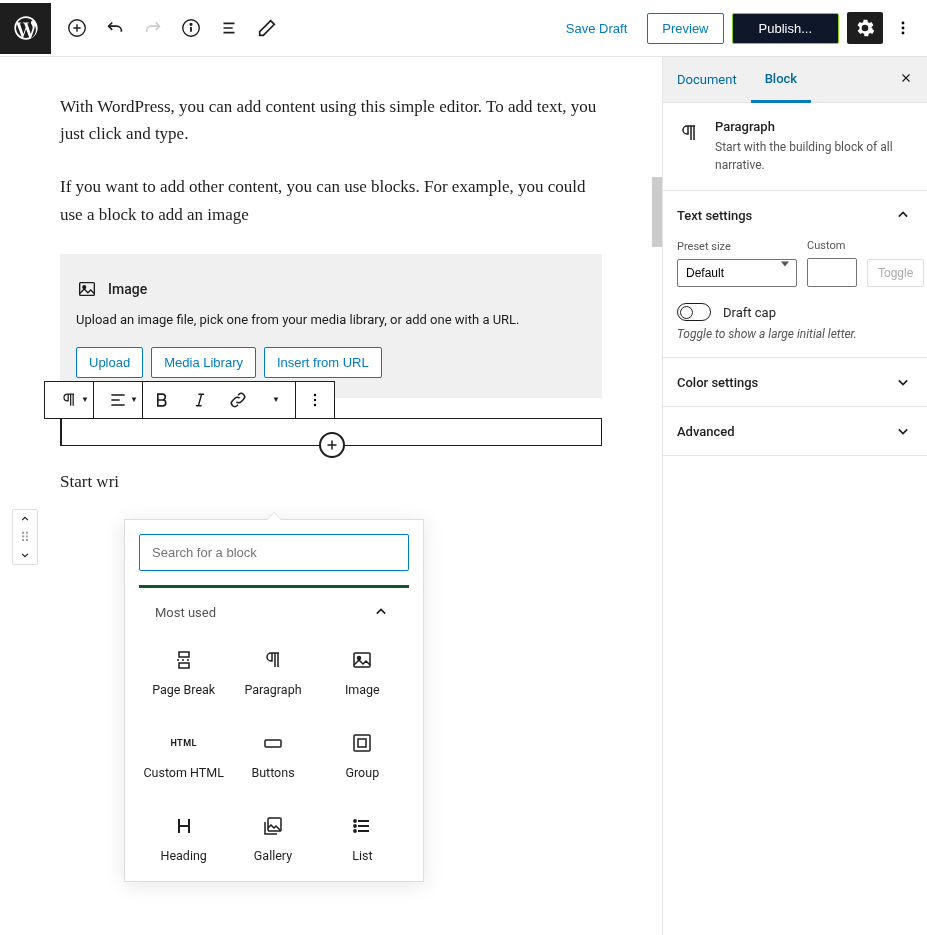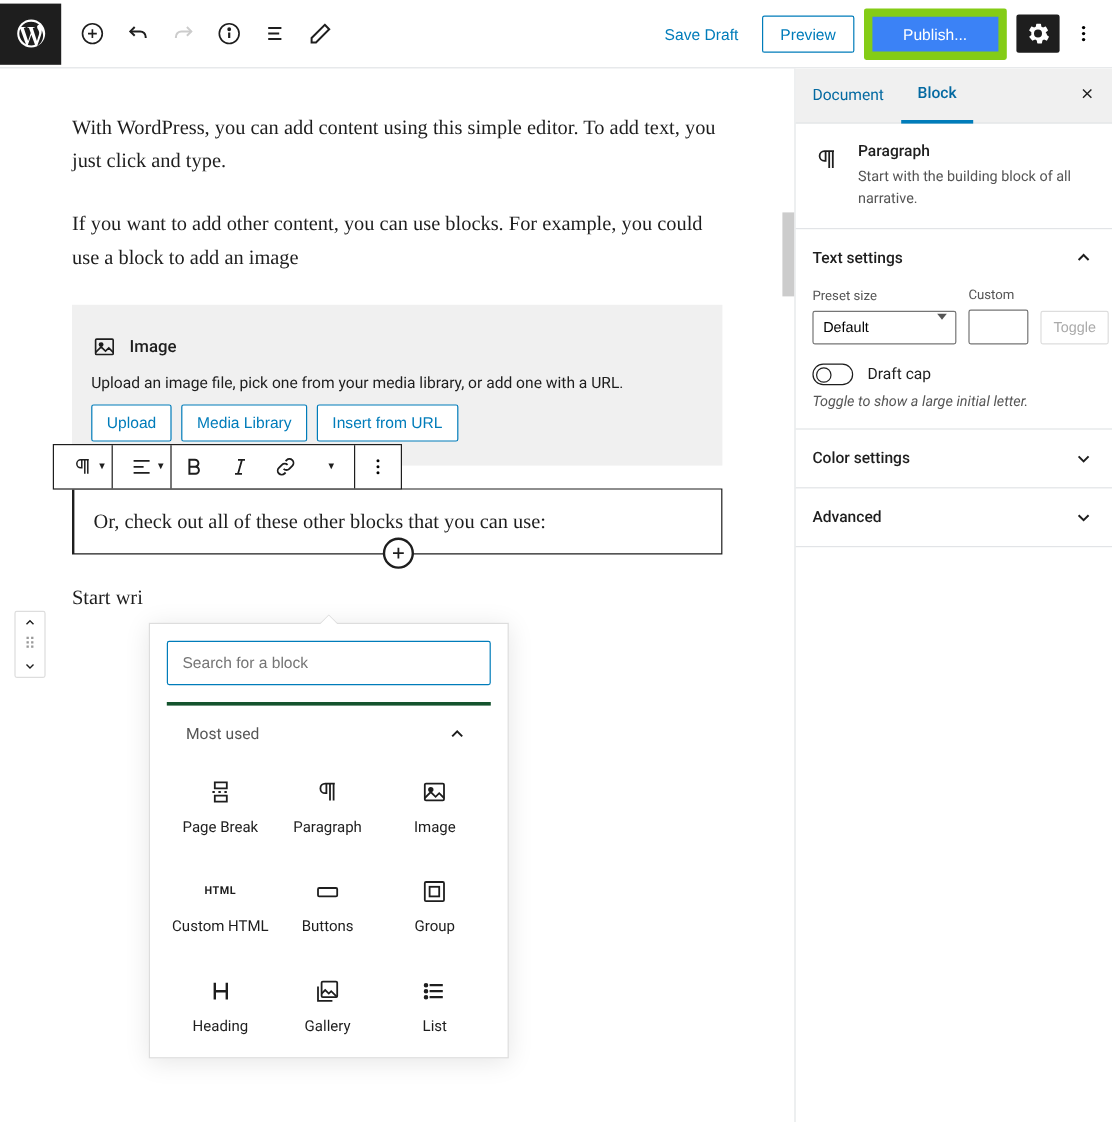--- a/index.html
+++ b/index.html
@@ -8,35 +8,35 @@
 .topbar{display:flex;align-items:center;height:57px;border-bottom:1px solid #e2e4e7;}
 .wp-logo{width:51px;height:51px;background:#1e1e1e;display:flex;align-items:center;justify-content:center;}
 .wp-logo svg{width:28px;height:28px;fill:#fff;}
 .top-left{display:flex;align-items:center;padding-left:14px;gap:14px;}
 .top-btn{width:24px;height:24px;display:flex;align-items:center;justify-content:center;color:#1e1e1e;cursor:pointer;}
 .top-btn.disabled{color:#ccc;}
 .top-btn svg{width:22px;height:22px;}
 .top-right{margin-left:auto;display:flex;align-items:center;gap:8px;padding-right:12px;}
 .link-btn{color:#007cba;background:none;border:none;padding:8px 12px;cursor:pointer;font-size:13px;}
 .outline-btn{color:#007cba;background:#fff;border:1px solid #007cba;padding:7px 14px;cursor:pointer;font-size:13px;border-radius:2px;}
-.primary-btn{color:#fff;background:#3b82f6;border:7px solid #84cc16;padding:7px 26px;cursor:pointer;font-size:13px;border-radius:2px;}
+.primary-btn{color:#fff;background:#0f172a;border:1px solid #84cc16;padding:7px 26px;cursor:pointer;font-size:13px;border-radius:2px;}
 .settings-btn{width:36px;height:32px;background:#1e1e1e;display:flex;align-items:center;justify-content:center;cursor:pointer;border-radius:2px;}
 .settings-btn svg{width:20px;height:20px;fill:#fff;}
 .more-btn{width:24px;height:32px;display:flex;align-items:center;justify-content:center;cursor:pointer;}
 .more-btn svg{width:20px;height:20px;}
 
 .main{display:flex;height:calc(935px - 51px);}
 .editor{flex:1;padding:36px 60px 0 60px;position:relative;overflow:hidden;}
 .editor p{font-family:Georgia,"Times New Roman",serif;font-size:17px;line-height:1.6;color:#1e1e1e;margin-bottom:26px;}
 
 .image-block{background:#f0f0f0;padding:24px 16px 20px 16px;margin-bottom:0;}
 .img-header{display:flex;align-items:center;gap:10px;margin-bottom:12px;}
 .img-header svg{width:22px;height:22px;}
 .img-header span{font-size:14px;font-weight:500;}
-.img-desc{font-size:13px;color:#1e1e1e;margin-bottom:10px;}
+.img-desc{font-size:13px;color:#1e1e1e;margin-bottom:20px;}
 .img-buttons{display:flex;gap:8px;}
 .img-btn{border:1px solid #007cba;color:#007cba;background:#fff;padding:7px 12px;font-size:13px;cursor:pointer;border-radius:2px;}
 
 .block-toolbar{display:inline-flex;border:1px solid #1e1e1e;background:#fff;height:38px;position:relative;left:-16px;margin-top:-19px;z-index:5;}
 .tb-group{display:flex;border-right:1px solid #1e1e1e;}
 .tb-group:last-child{border-right:none;}
 .tb-btn{width:38px;height:36px;display:flex;align-items:center;justify-content:center;cursor:pointer;position:relative;}
 .tb-btn svg{width:20px;height:20px;}
 .tb-btn.with-arrow{width:48px;}
 .tb-arrow{position:absolute;right:4px;font-size:8px;}
@@ -237,21 +237,20 @@
               <circle cx="12" cy="6" r="1.5"></circle>
               <circle cx="12" cy="12" r="1.5"></circle>
               <circle cx="12" cy="18" r="1.5"></circle>
             </svg>
           </div>
       </div>
     </div>
 
     
     <div class="selected-block">
-      <p>Or, check out all of these other blocks that you can use:</p>
       <div class="add-btn">
         <svg viewBox="0 0 24 24" fill="none" stroke="currentColor" stroke-width="2">
             <path d="M12 6v12M6 12h12"></path>
           </svg>
       </div>
     </div>
 
     <p class="placeholder-para">Start wri</p>
 
     

